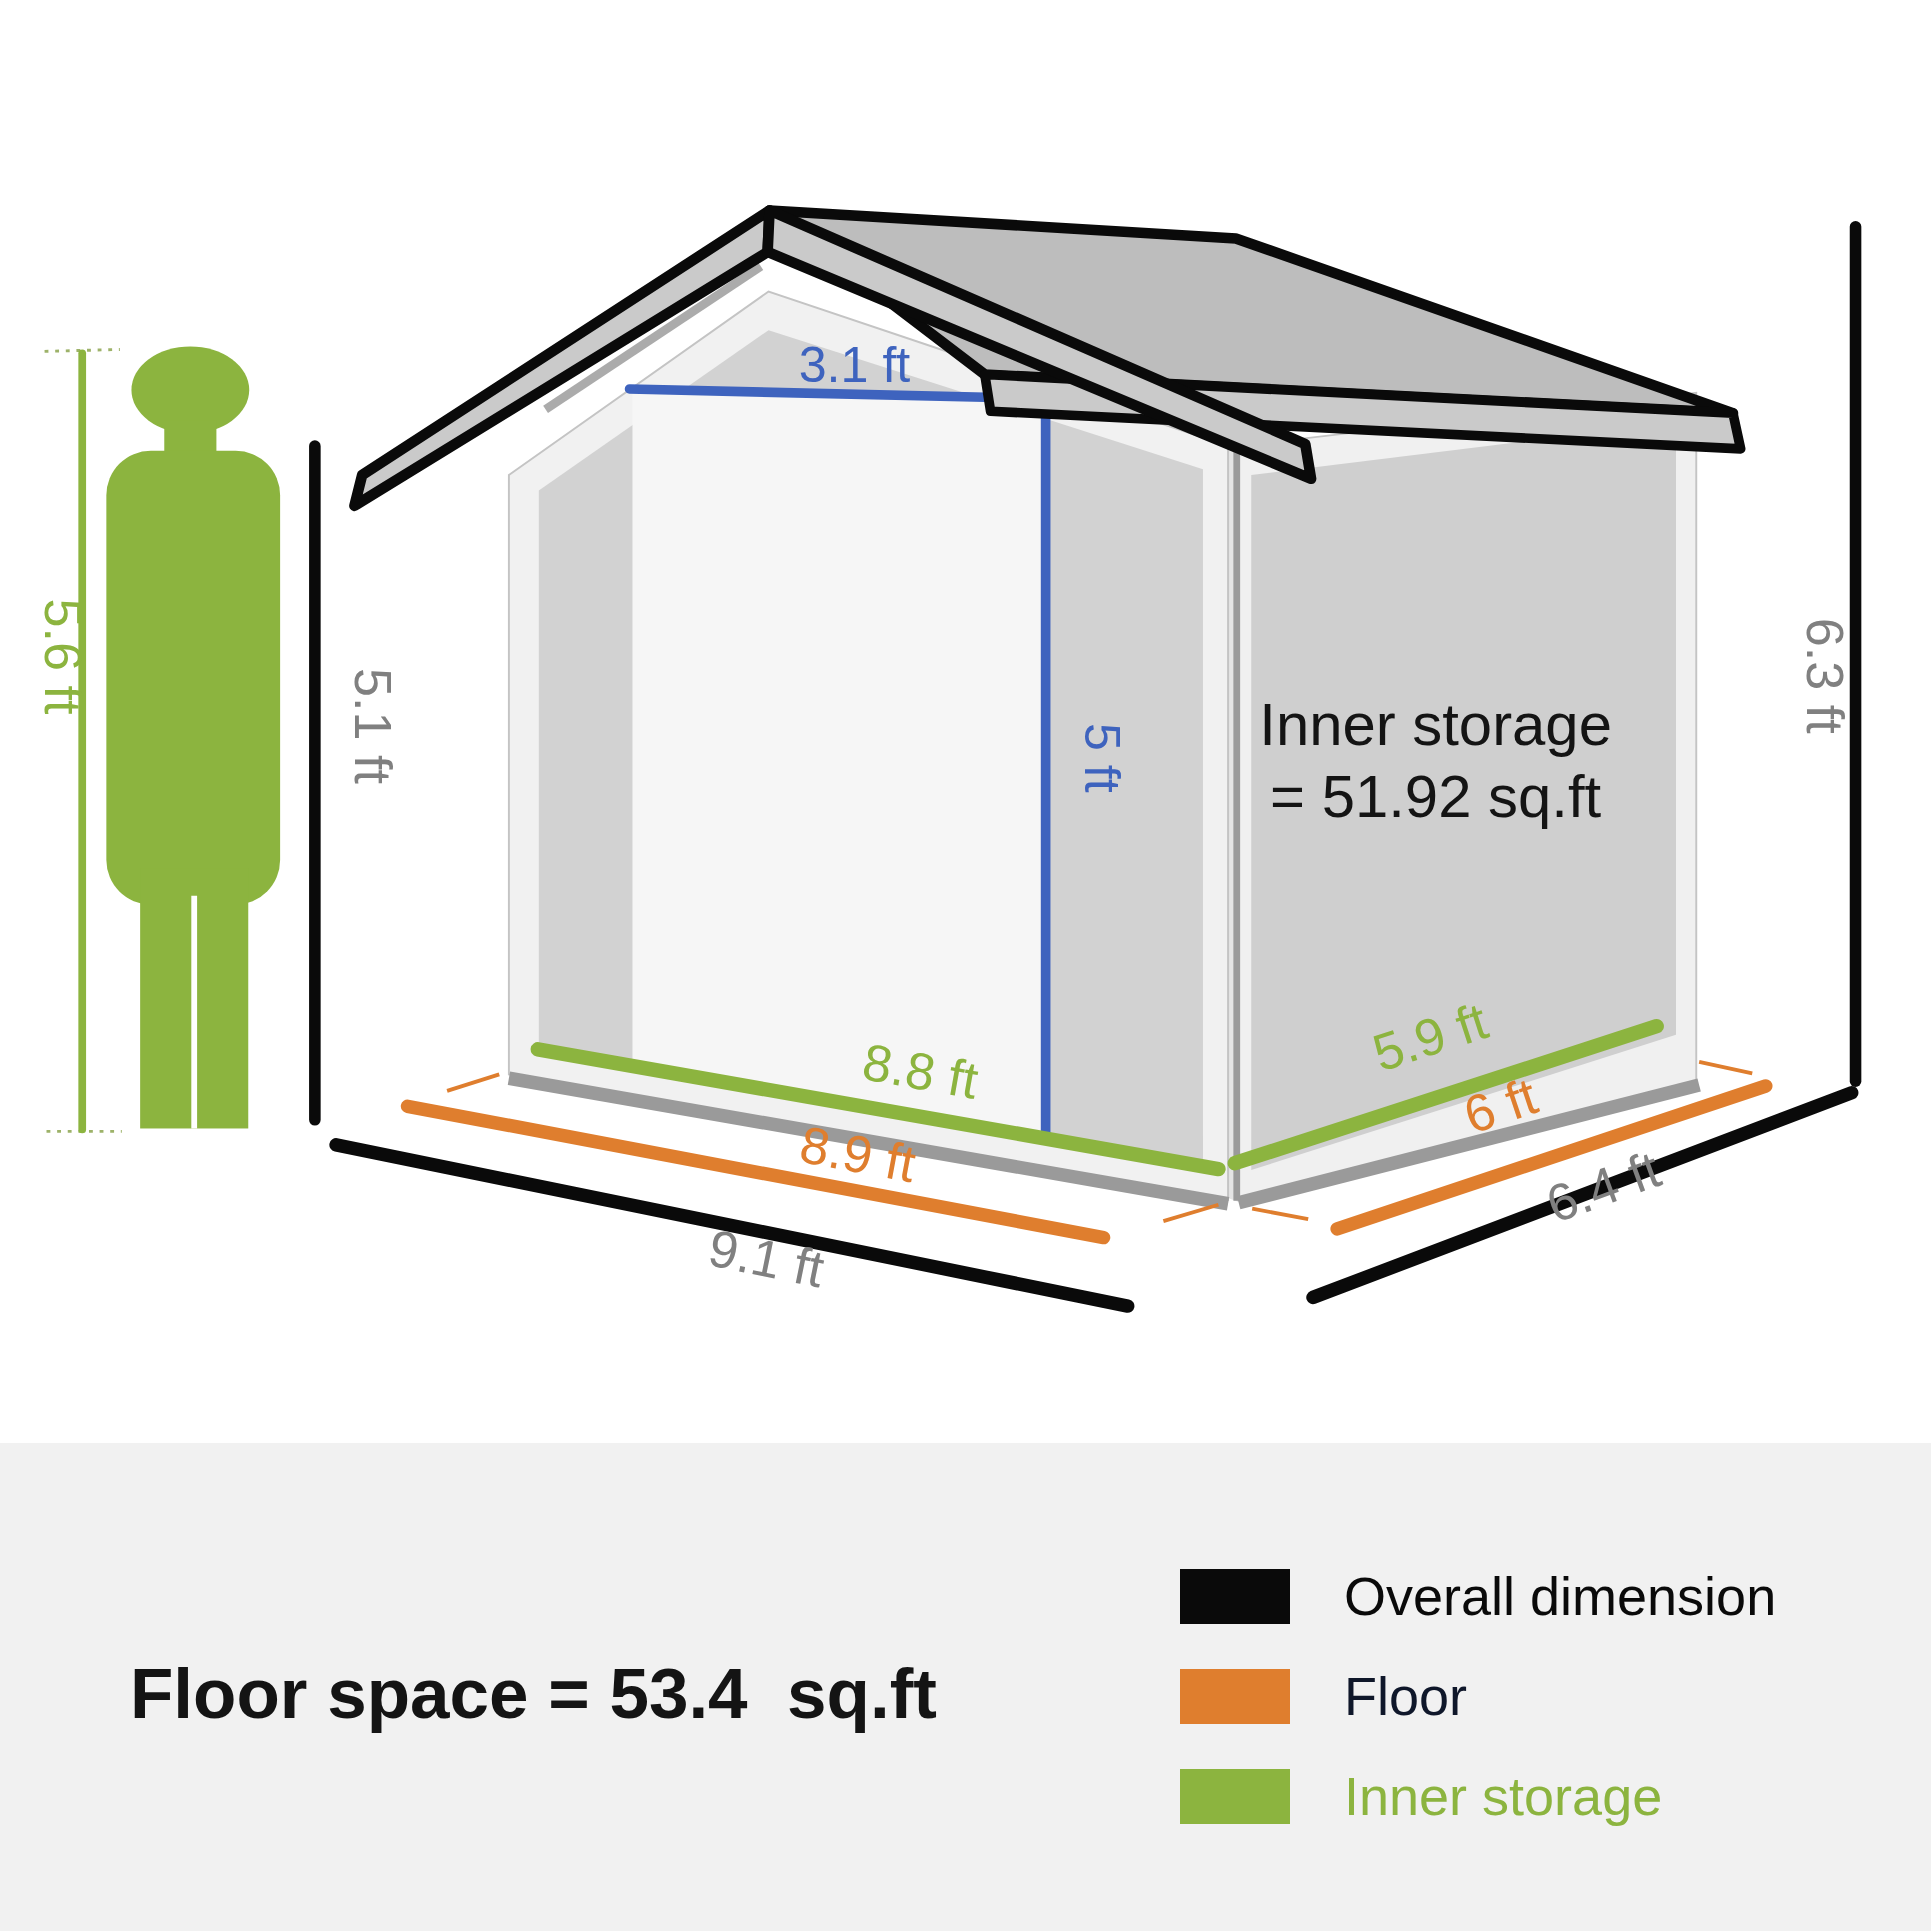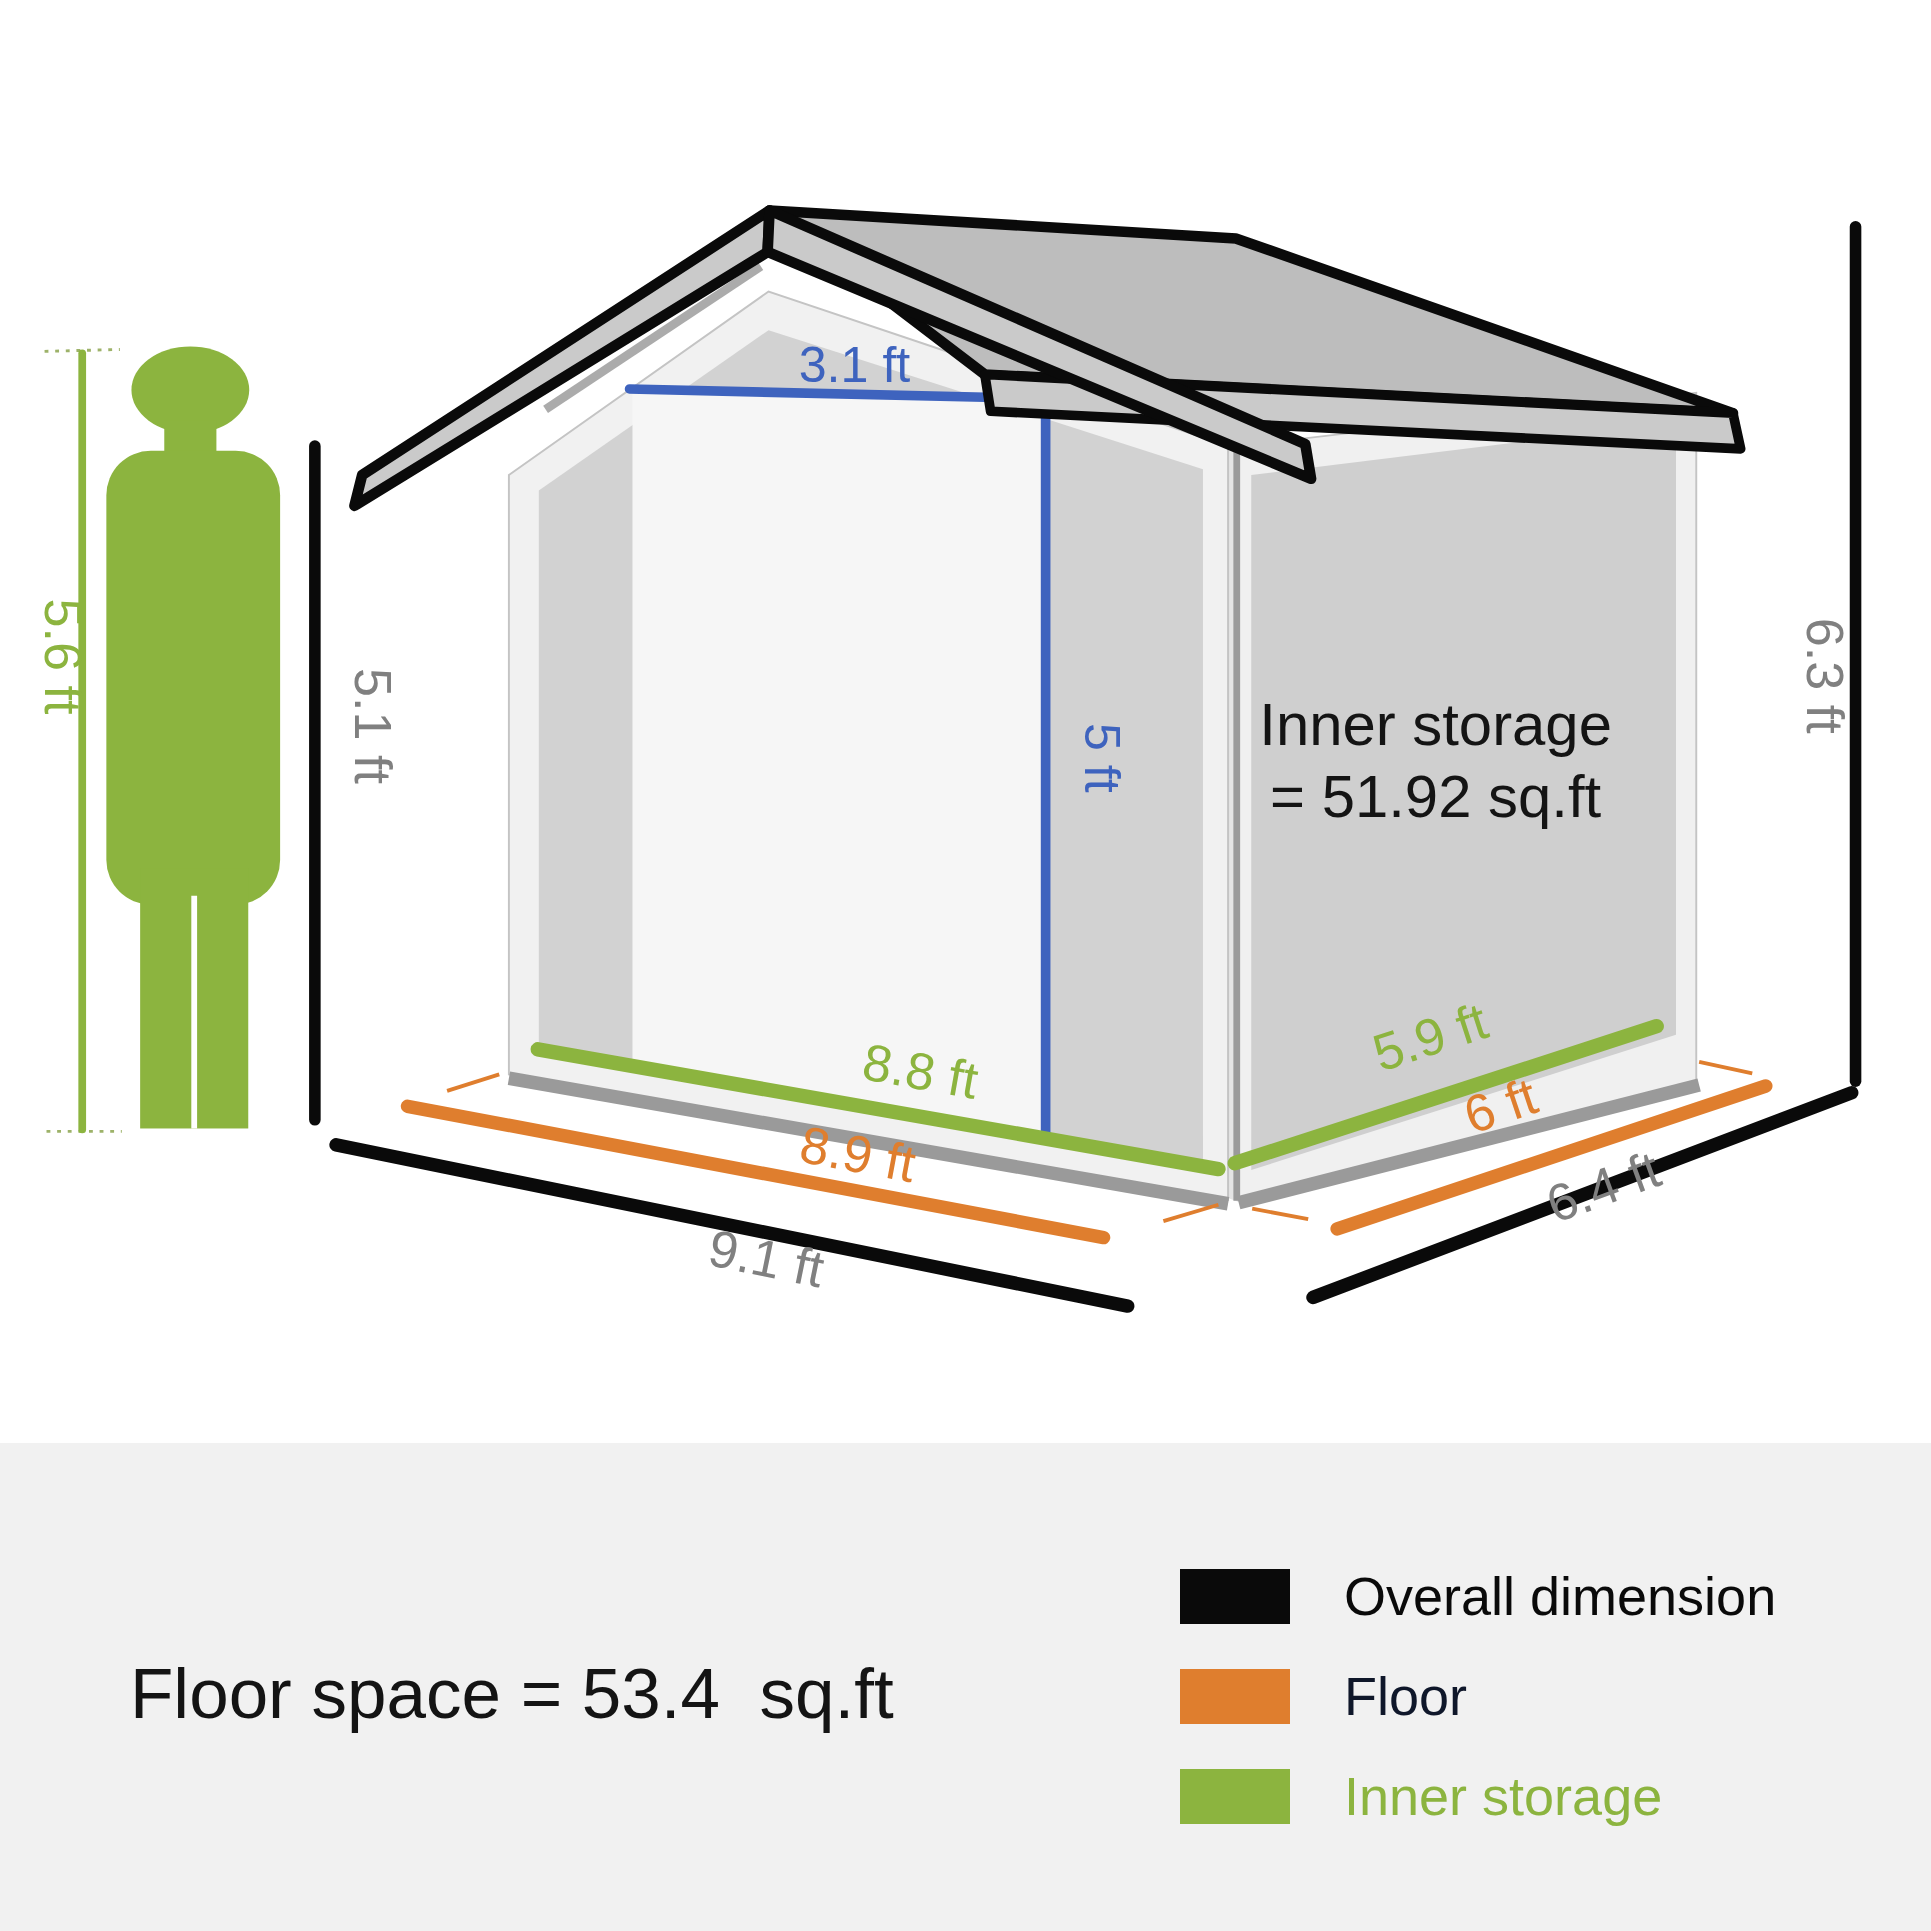--- a/index.html
+++ b/index.html
@@ -15,21 +15,21 @@
   .door-label{font-size:52px;fill:#3e63be;}
   .storage-text{font-size:62px;fill:#141414;}
   .anchor-mid{text-anchor:middle;}
   
   #footer{
     position:absolute;left:0;top:1443px;width:1931px;height:488px;
     background:#f1f1f1;
   }
   #floor-space{
     position:absolute;left:130px;top:1653px;
-    font-size:71px;color:#141414;white-space:pre;
+    font-size:71px;color:#141414;white-space:pre;font-weight:bold;
   }
   #legend{position:absolute;left:1180px;top:1569px;}
   .legend-row{display:flex;align-items:center;margin-bottom:45px;}
   .legend-swatch{width:110px;height:55px;flex:0 0 auto;}
   .legend-label{margin-left:54px;font-size:54px;line-height:55px;white-space:nowrap;}
 </style>
 </head>
 <body>
 
 <svg id="diagram" width="1931" height="1448" viewBox="0 0 2000 1500">

